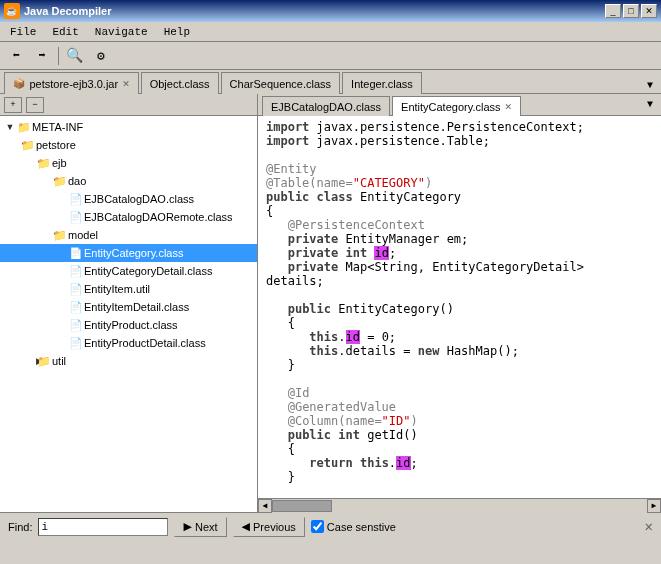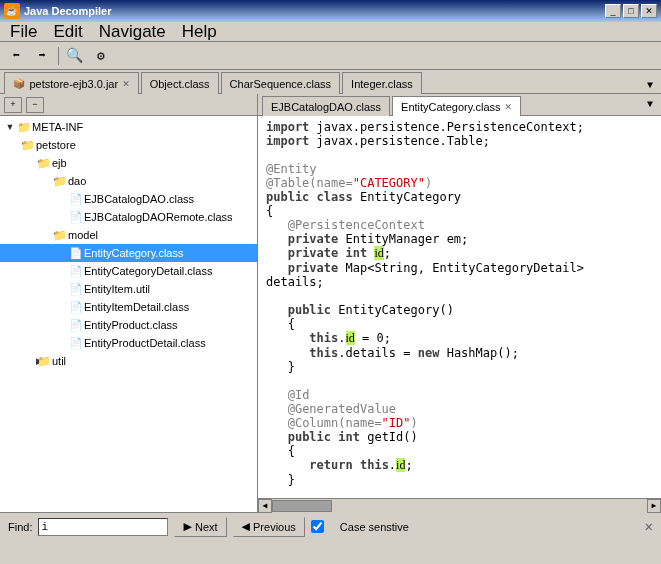--- a/index.html
+++ b/index.html
@@ -66,22 +66,22 @@
     .menu-bar {
       background: #d4d0c8;
       height: 20px;
       display: flex;
       align-items: center;
       padding: 0 2px;
       border-bottom: 1px solid #808080;
     }
     .menu-item {
       padding: 2px 8px;
-      font-family: Liberation Sans, sans-serif;
-      font-size: 17px;
+      font-family: Liberation Mono, monospace;
+      font-size: 11px;
       cursor: pointer;
     }
 
     
     .toolbar {
       background: #d4d0c8;
       height: 28px;
       display: flex;
       align-items: center;
       padding: 2px 4px;
@@ -252,21 +252,21 @@
       font-size: 10px;
       cursor: pointer;
       padding: 0 4px;
       align-self: center;
     }
 
     
     .kw { color: #404040; font-weight: bold; }
     .ann { color: #808080; }
     .str { color: #cc0000; }
-    .hl { background: #bef264; font-family: Liberation Serif, serif; }
+    .hl { background: #d946ef; }
 
     
     .find-bar {
       background: #d4d0c8;
       height: 28px;
       display: flex;
       align-items: center;
       padding: 2px 8px;
       gap: 6px;
       border-top: 1px solid #808080;
@@ -296,21 +296,21 @@
       font-family: Arial, sans-serif;
       font-size: 11px;
       cursor: pointer;
       display: flex;
       align-items: center;
       gap: 3px;
     }
     .find-check {
       display: flex;
       align-items: center;
-      gap: 16px;
+      gap: 3px;
       font-family: Arial, sans-serif;
       font-size: 11px;
       cursor: pointer;
     }
     .find-close {
       margin-left: auto;
       font-size: 14px;
       cursor: pointer;
       color: #666;
     }

